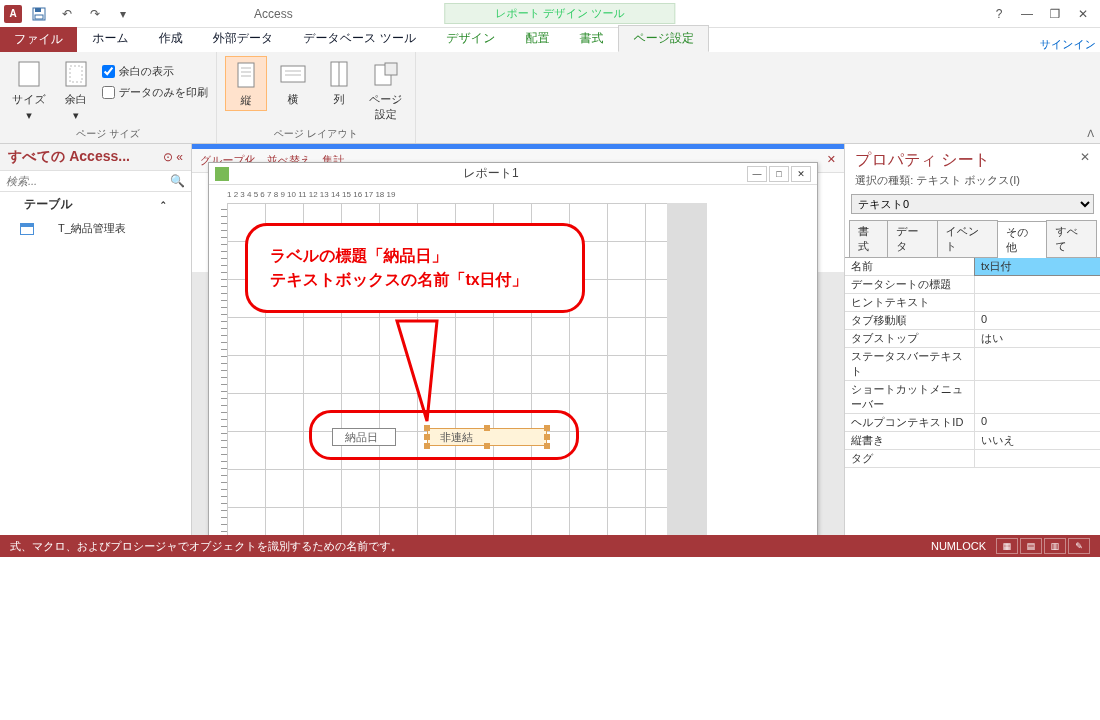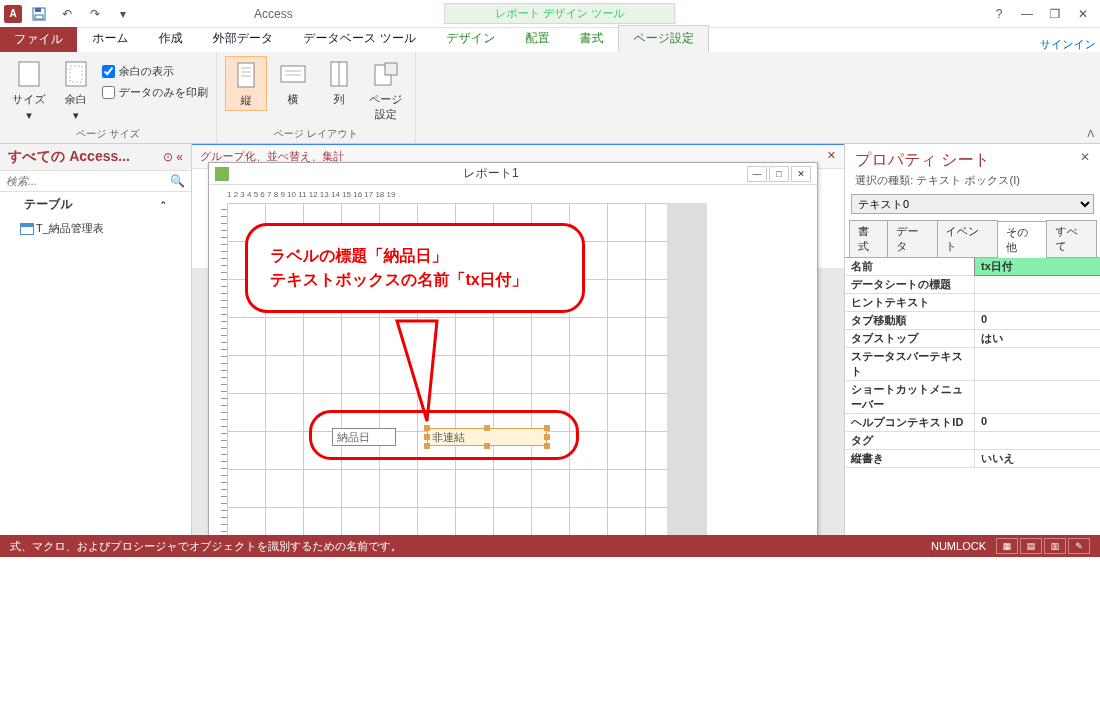--- a/index.html
+++ b/index.html
@@ -36,71 +36,71 @@
 .collapse-btn { position: absolute; right: 6px; bottom: 4px; font-size: 10px; color: #666; cursor: pointer; }
 
 
 .main { display: flex; height: 391px; }
 .nav-pane { width: 192px; border-right: 1px solid #d0d0d0; background: #fff; display: flex; flex-direction: column; }
 .nav-header { background: #f3f3f3; padding: 4px 8px; display: flex; align-items: center; justify-content: space-between; border-bottom: 1px solid #e0e0e0; }
 .nav-title { font-size: 14px; color: #a4373a; font-weight: bold; }
 .nav-search { padding: 3px 6px; border-bottom: 1px solid #e0e0e0; display: flex; align-items: center; }
 .nav-search input { flex: 1; border: none; font-size: 11px; font-style: italic; color: #888; outline: none; }
 .nav-group { padding: 4px 24px; font-size: 12px; font-weight: bold; display: flex; align-items: center; justify-content: space-between; cursor: pointer; text-align: right; }
-.nav-item { padding: 4px 8px 4px 20px; font-size: 11px; display: flex; align-items: center; gap: 2px; cursor: pointer; }
+.nav-item { padding: 4px 8px 4px 20px; font-size: 11px; display: flex; align-items: center; gap: 24px; cursor: pointer; }
 .tbl-icon { width: 14px; height: 12px; background: linear-gradient(#4a90d9 30%, #fff 30%); border: 1px solid #4a90d9; }
 
 
 .design-area { flex: 1; background: #e8e8e8; position: relative; overflow: hidden; }
 .report-window { position: absolute; left: 16px; top: 18px; width: 610px; background: #fff; border: 1px solid #aaa; box-shadow: 1px 1px 4px rgba(0,0,0,.2); }
 .rp-titlebar { height: 22px; background: #fff; border-bottom: 1px solid #ddd; display: flex; align-items: center; padding: 0 6px; justify-content: center; }
 .rp-icon { width: 14px; height: 14px; background: #7aba56; margin-right: 6px; }
 .rp-title { flex: 1; text-align: center; font-size: 12px; color: #444; }
 .rp-winbtns { display: flex; gap: 2px; }
 .rp-winbtn { width: 20px; height: 16px; border: 1px solid #ccc; display: flex; align-items: center; justify-content: center; font-size: 9px; cursor: pointer; }
 .ruler-h { height: 18px; background: #fff; display: flex; align-items: center; font-size: 8px; color: #666; position: relative; padding-left: 18px; overflow: hidden; }
 .ruler-h::before { content:""; position:absolute; left:0; top:0; bottom:0; right:0; background: repeating-linear-gradient(90deg, #999 0, #999 1px, transparent 1px, transparent 7px); bottom: 6px; top: 12px; }
 .design-body { display: flex; height: 350px; }
 .ruler-v { width: 18px; background: #fff; position: relative; }
 .ruler-v::before { content:""; position:absolute; top:0; bottom:0; left:12px; width:6px; background: repeating-linear-gradient(0deg, #999 0, #999 1px, transparent 1px, transparent 7px);}
 .canvas { flex: 1; position: relative; background: #fff; }
 .grid { position:absolute; left:0; top:0; width: 440px; height: 350px; background-image: linear-gradient(#ccc 1px, transparent 1px), linear-gradient(90deg, #ccc 1px, transparent 1px); background-size: 38px 38px; }
 .page-shade { position:absolute; left:440px; top:0; width: 40px; height:350px; background:#ddd; }
 .canvas-right { position:absolute; left:480px; top:0; right:0; bottom:0; background:#fff;}
-.design-ctrl { position:absolute; border:1px solid #888; font-size:11px; display:flex; align-items:center; padding: 0 4px; background: #fff; }
+.design-ctrl { position:absolute; border:1px solid #888; font-size:11px; display:flex; align-items:center; padding: 0 12px; background: #fff; }
 .label-ctrl { left: 105px; top: 225px; width: 64px; height: 18px; color:#666; }
 .textbox-ctrl { left: 200px; top: 225px; width: 120px; height: 18px; background: #fff3d9; border:1px solid #e0a050; color:#555; }
 .sel-handle { position:absolute; width:6px; height:6px; background:#e0a050; }
 .annotation-ring { position:absolute; left:82px; top:207px; width:270px; height:50px; border:3px solid #e00; border-radius: 22px; pointer-events:none; }
 
 
 .callout { position:absolute; left:18px; top:20px; width: 340px; background:#fff; border:3px solid #e00; border-radius: 22px; padding: 18px 22px; font-size: 16px; color: #e00; font-weight: bold; line-height: 1.5; }
 .callout-tail { position:absolute; left:160px; top:128px; width:0; height:0; }
 .callout-tail svg { overflow: visible; }
 
 
-.gs-header { padding: 4px 8px; color: #a4373a; font-size: 11px; display:flex; justify-content:space-between; border-top:1px solid #3b82f6; background:#f8f8f8; }
+.gs-header { padding: 4px 8px; color: #a4373a; font-size: 11px; display:flex; justify-content:space-between; border-top:5px solid #3b82f6; background:#f8f8f8; }
 .gs-body { height: 100px; background:#fff; display:flex; align-items:center; justify-content:center; gap: 24px; color:#888; font-size:13px; border-top:1px solid #e0e0e0; }
 .gs-link { color: #2a7ab8; cursor:pointer; display:flex; align-items:center; gap:4px; }
 
 
 .prop-pane { width: 256px; background: #fff; border-left:1px solid #d0d0d0; display:flex; flex-direction:column; }
 .prop-header { padding: 6px 10px 2px; display:flex; justify-content:space-between; align-items:flex-start; }
 .prop-title { font-size: 16px; color: #a4373a; }
 .prop-sub { font-size: 11px; color:#555; padding: 0 10px 6px; }
 .prop-select { margin: 0 6px 6px; display:flex; }
 .prop-select select { flex:1; font-size:11px; padding:2px; border:1px solid #ababab;}
 .prop-tabs { display:flex; padding:0 4px; border-bottom:1px solid #ababab; }
 .ptab { font-size:11px; padding:3px 8px; border:1px solid #ababab; border-bottom:none; margin-right:-1px; background:#f3f3f3; cursor:pointer; }
 .ptab.active { background:#fff; position:relative; top:1px; }
-.prop-grid { flex:1; overflow:auto;font-weight:bold; }
+.prop-grid { flex:1; overflow:auto; }
 .prow { display:flex; font-size:11px; border-bottom:1px solid #ddd; }
 .pkey { width:130px; padding:1px 6px; border-right:1px solid #ddd; background:#fff; }
 .pval { flex:1; padding:1px 6px; }
-.pval.editing { background:#86efac; outline:1px solid #888; }
+.pval.editing { background:#7dd3fc; outline:1px solid #888; }
 
 
 .statusbar { height: 22px; background: #a4373a; color:#fff; display:flex; align-items:center; padding: 0 10px; font-size:11px; justify-content:space-between; }
 .sb-right { display:flex; align-items:center; gap:10px; }
 .view-btns { display:flex; gap:2px; }
 .view-btn { width:22px; height:16px; border:1px solid rgba(255,255,255,.4); display:flex; align-items:center; justify-content:center; font-size:9px; cursor:pointer;}
 
 svg { display:block; }
 </style>
 </head>
@@ -357,26 +357,26 @@
         </div>
         <div class="prow">
           <div class="pkey">ショートカットメニューバー</div>
           <div class="pval"></div>
         </div>
         <div class="prow">
           <div class="pkey">ヘルプコンテキストID</div>
           <div class="pval">0</div>
         </div>
         <div class="prow">
-          <div class="pkey">タグ</div>
-          <div class="pval"></div>
-        </div>
-        <div class="prow">
           <div class="pkey">縦書き</div>
           <div class="pval">いいえ</div>
+        </div>
+        <div class="prow">
+          <div class="pkey">タグ</div>
+          <div class="pval"></div>
         </div>
       </div>
   </div>
 </div>
 
 <div class="statusbar">
   <span>式、マクロ、およびプロシージャでオブジェクトを識別するための名前です。</span>
   <div class="sb-right">
     <span>NUMLOCK</span>
     <div class="view-btns">

